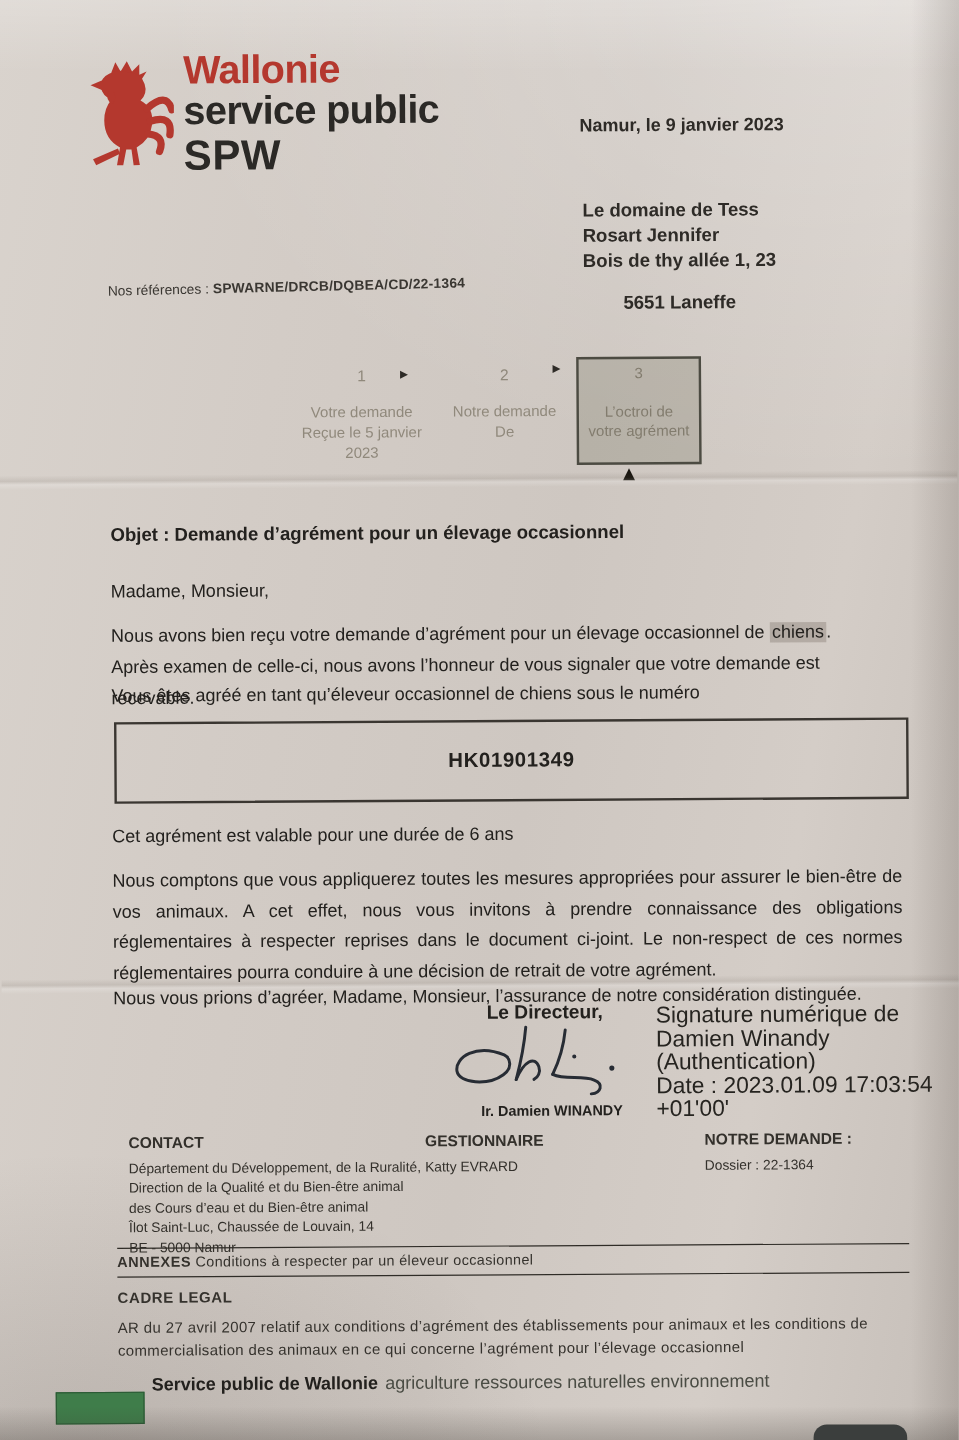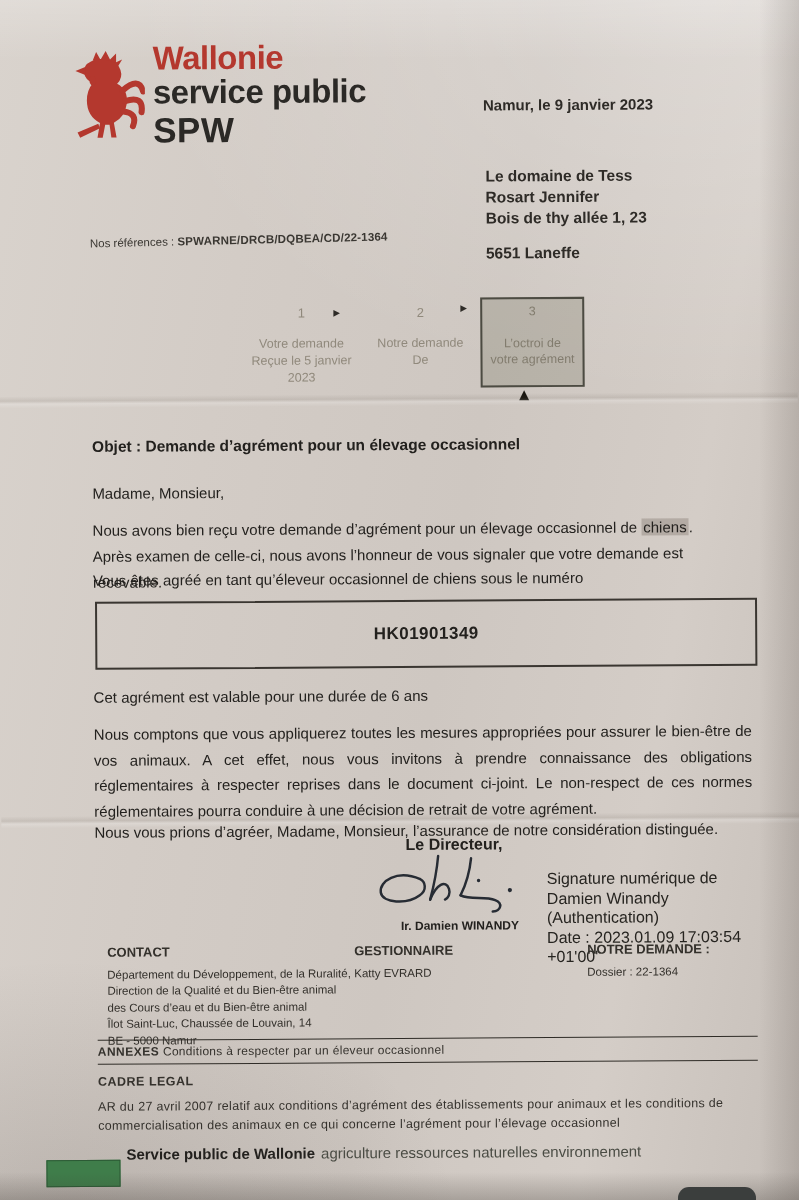--- a/index.html
+++ b/index.html
@@ -25,21 +25,21 @@
   .logo{position:absolute;left:70px;top:40px;display:flex;}
   .rooster{width:78px;height:100px;margin-top:6px;}
   .brand{margin-left:8px;line-height:1.0;}
   .brand .w{font-size:33px;font-weight:bold;color:#b4382e;letter-spacing:-.5px;}
   .brand .sp{font-size:33px;font-weight:bold;color:#2b2926;letter-spacing:-.5px;margin-top:1px;}
   .brand .spw{font-size:35px;font-weight:bold;color:#2b2926;margin-top:4px;letter-spacing:.5px;}
 
   .date{position:absolute;left:486px;top:97px;font-size:15px;font-weight:bold;color:#2e2b27;}
   .recipient{position:absolute;left:488px;top:166px;font-size:15.5px;font-weight:bold;
              color:#2e2b27;line-height:21px;}
-  .recipient .city{margin-top:14px;}
+  .recipient .city{margin-top:14px;text-align:center;}
   .refs{position:absolute;left:92px;top:233px;font-size:11.5px;color:#3a3732;transform:rotate(-1deg);}
   .refs b{letter-spacing:.2px;}
 
   
   .timeline{position:absolute;left:0;top:296px;width:799px;color:#90897c;font-size:12.5px;}
   .step{position:absolute;text-align:center;line-height:17px;}
   .step .num{font-size:13px;margin-bottom:14px;}
   .step1{left:248px;top:8px;width:110px;}
   .step2{left:372px;top:8px;width:100px;}
   .arrow{position:absolute;font-size:11px;color:#2e2b27;}
@@ -62,21 +62,21 @@
       font-size:17px;font-weight:bold;letter-spacing:.5px;}
   .p3{position:absolute;left:93px;top:687px;font-size:15px;}
   .p4{position:absolute;left:93px;top:720px;width:658px;font-size:15px;line-height:25.5px;
       text-align:justify;}
   .closing{position:absolute;left:93px;top:822px;font-size:15px;}
 
   
   .sig-title{position:absolute;left:404px;top:836px;font-size:16px;font-weight:bold;}
   .sig-svg{position:absolute;left:358px;top:848px;width:190px;height:74px;}
   .sig-name{position:absolute;left:399px;top:919px;font-size:12px;font-weight:bold;}
-  .digital{position:absolute;left:545px;top:838px;font-size:16px;line-height:19.5px;color:#262420;margin-top:32px;}
+  .digital{position:absolute;left:545px;top:838px;font-size:19px;line-height:19.5px;color:#262420;}
 
   
   .col-head{font-size:13px;font-weight:bold;margin-bottom:5px;}
   .col{position:absolute;top:943px;font-size:11.5px;line-height:16.5px;color:#33302b;}
   .col-contact{left:105px;width:245px;}
   .col-gest{left:352px;width:220px;}
   .col-dem{left:585px;width:170px;}
   .email{color:#33302b;text-decoration:underline;}
 
   .rule{position:absolute;left:95px;width:660px;height:0;border-top:1.6px solid #2f2c27;}

